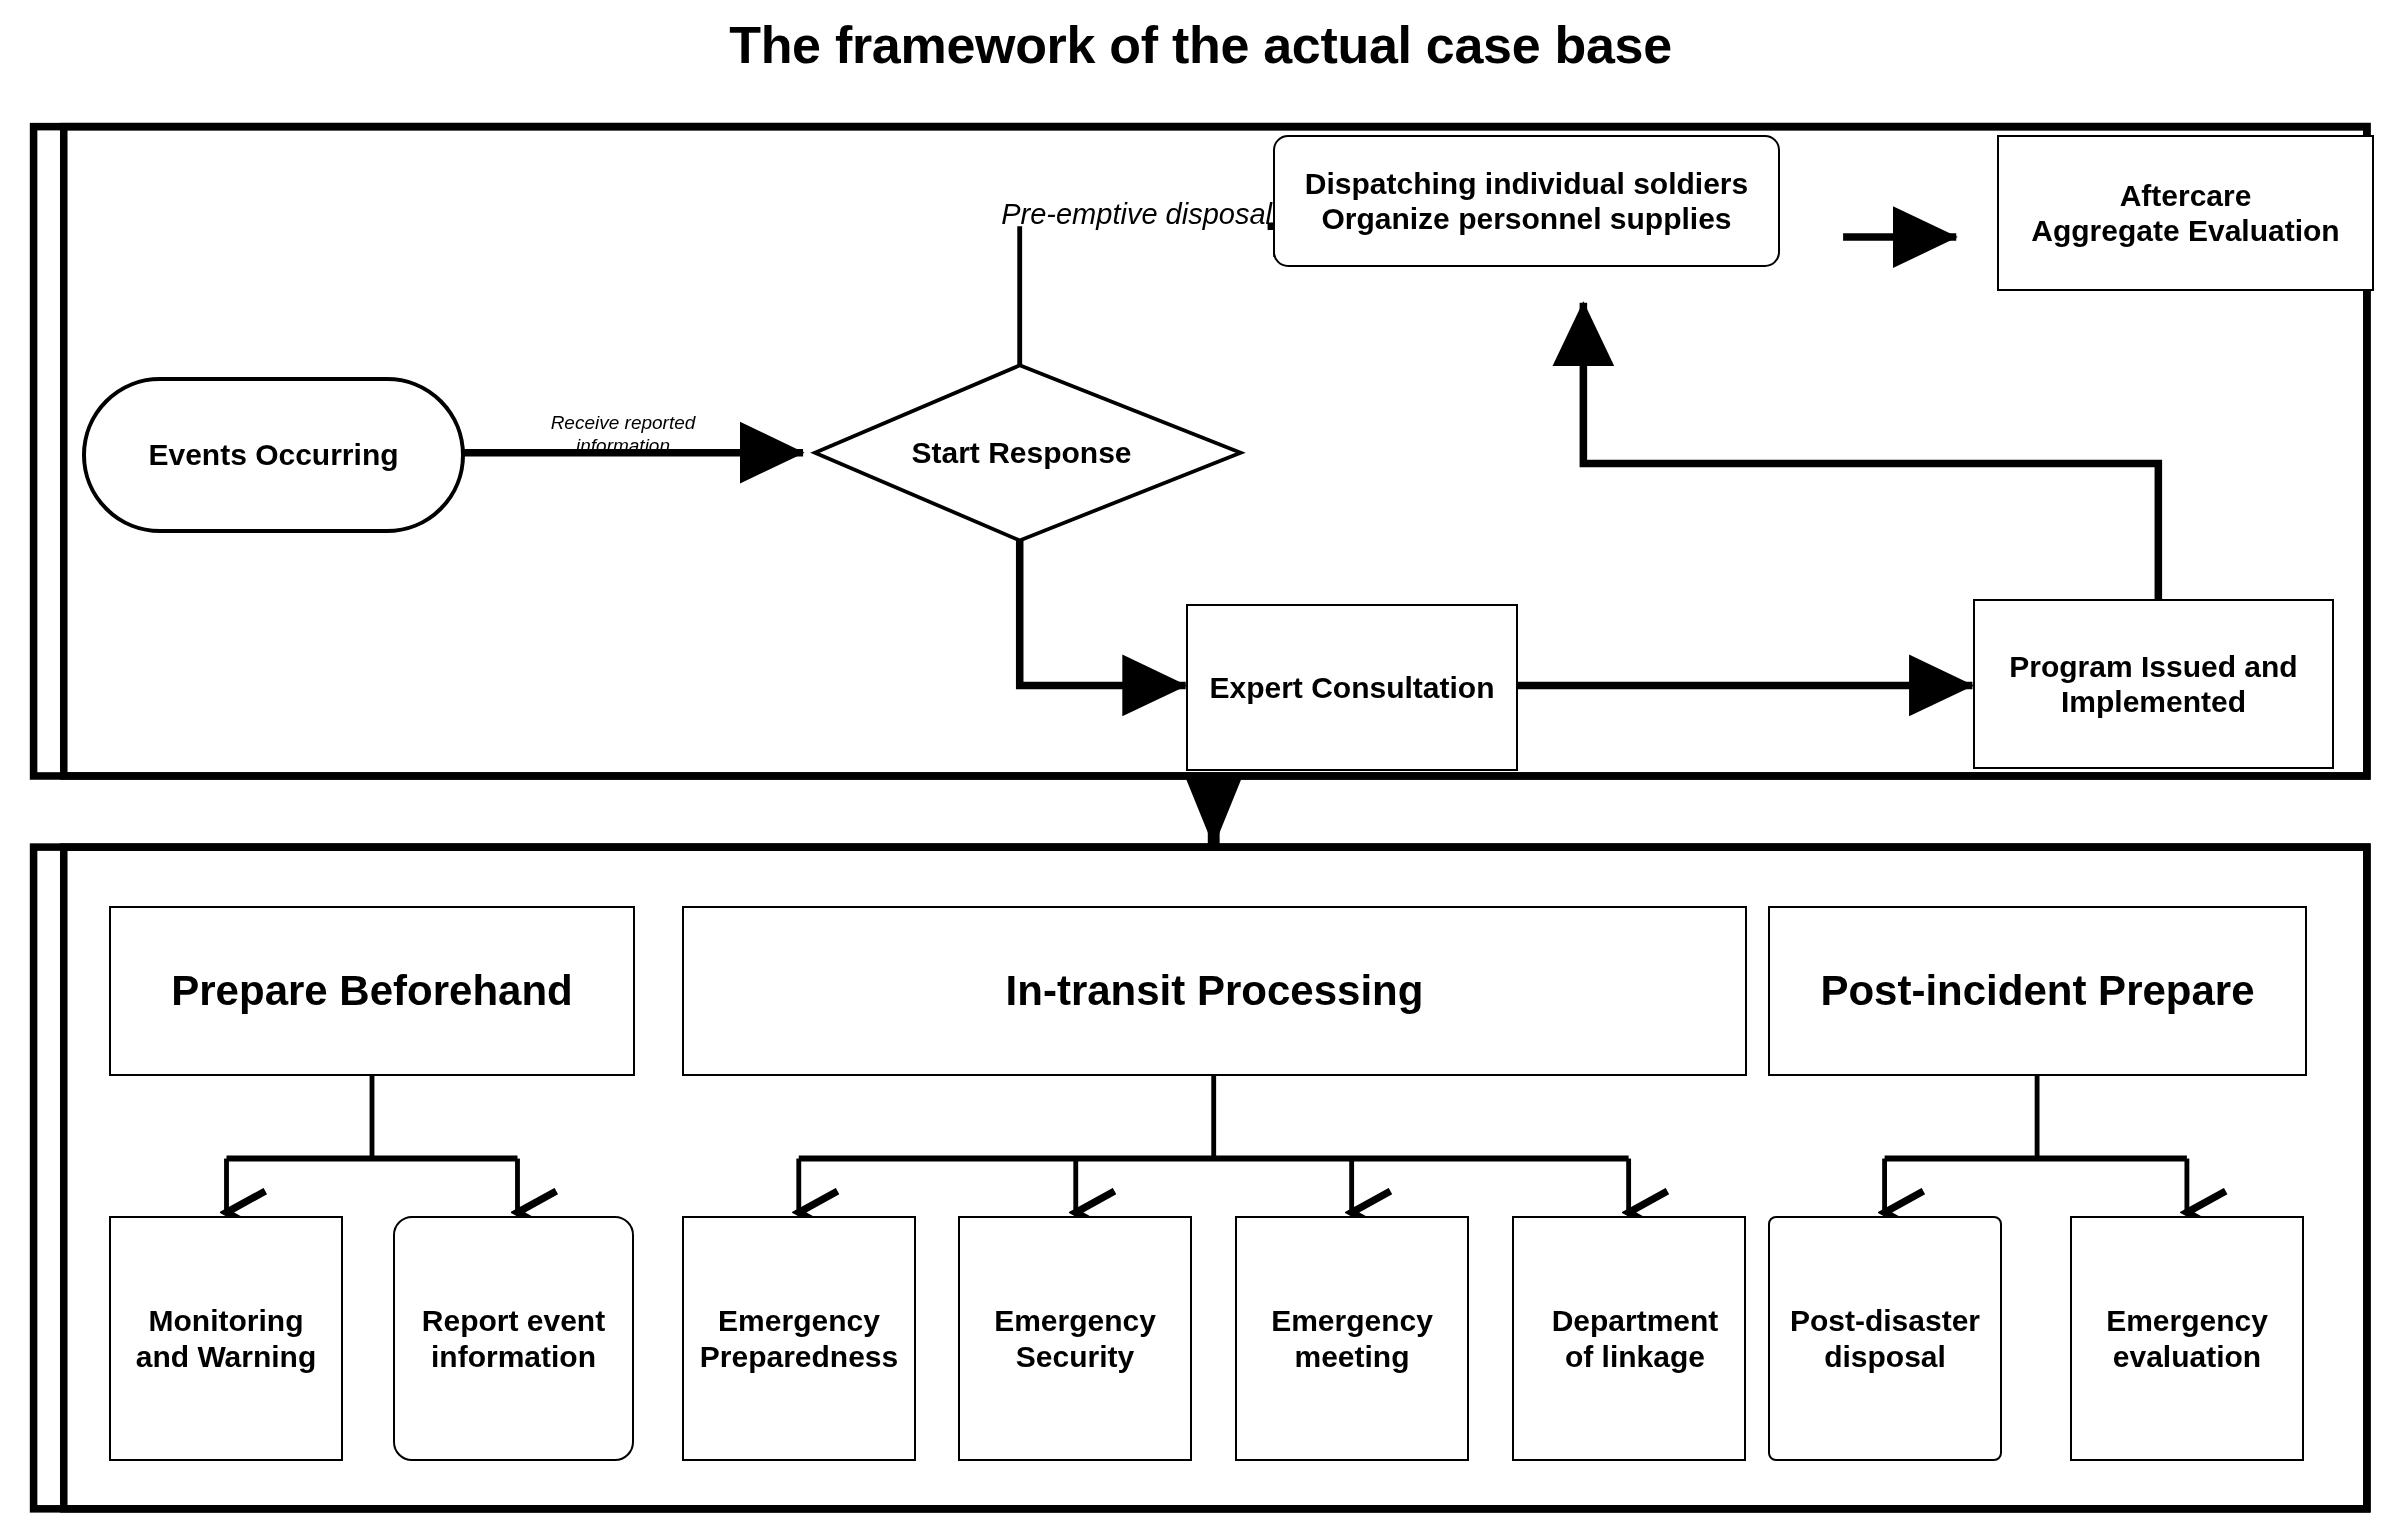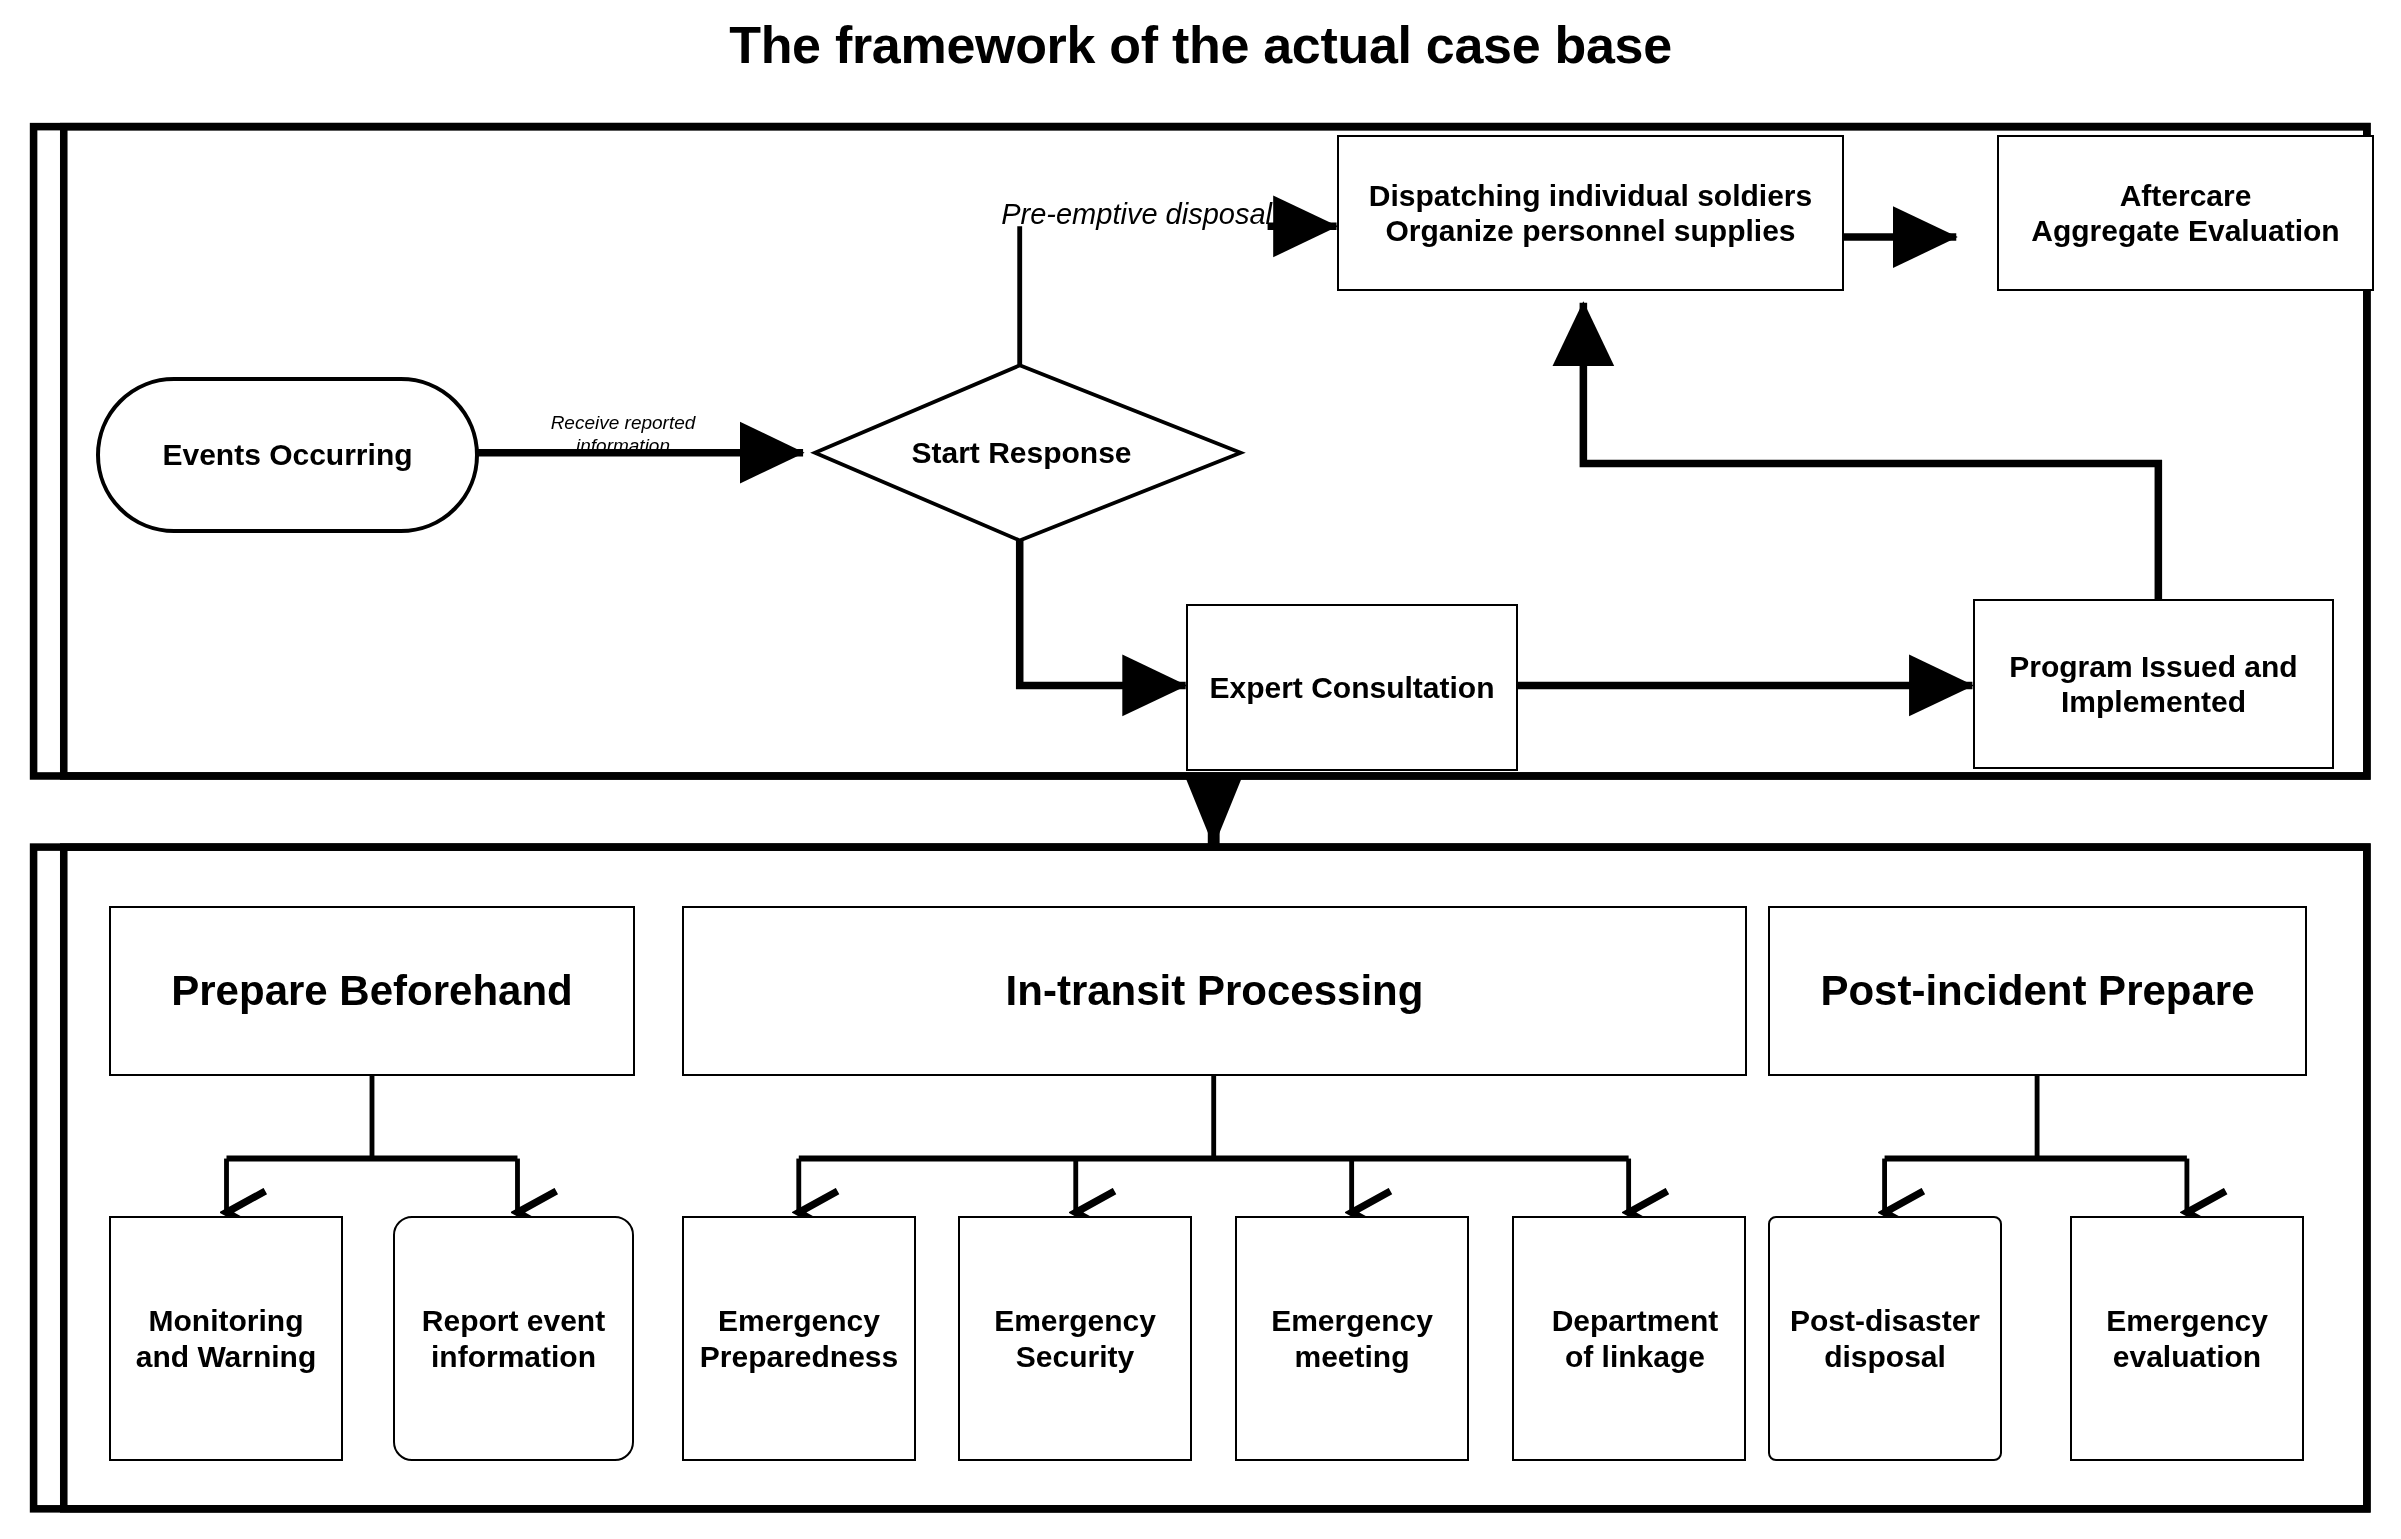--- a/index.html
+++ b/index.html
@@ -128,35 +128,35 @@
     <g>
       <path d="M 3780,1994 L 3780,2150" fill="none" stroke="#000000" stroke-width="9"></path>
       <path d="M 3497,2150 L 4058,2150" fill="none" stroke="#000000" stroke-width="11"></path>
       <path d="M 3497,2150 L 3497,2250" fill="none" stroke="#000000" stroke-width="9" marker-end="url(#openArrowD)"></path>
       <path d="M 4058,2150 L 4058,2250" fill="none" stroke="#000000" stroke-width="9" marker-end="url(#openArrowD)"></path>
     </g>
 
     <polygon points="1892,678 2302,840 1892,1003 1512,840" fill="#ffffff" stroke="#000000" stroke-width="7"></polygon>
   </svg>
 
-  <div class="node stadium" style="left:96px; top:377px; width:383px; height:156px; font-size:30px;">
+  <div class="node stadium" style="left:82px; top:377px; width:383px; height:156px; font-size:30px;">
     <span class="node-text">Events Occurring</span>
   </div>
 
   <div class="edge-label" style="left:488px; top:411px; width:270px; font-size:19px;">Receive reported
 information</div>
 
   <div style="position:absolute; left:803px; top:426px; width:437px; height:54px;
               display:flex; align-items:center; justify-content:center; font-size:30px; font-weight:bold;">
     <span>Start Response</span>
   </div>
 
   <div class="edge-label" style="left:916px; top:197px; width:356px; font-size:29px; text-align:right;">Pre-emptive disposal</div>
 
-  <div class="node proc" style="left:1337px; top:135px; width:507px; height:156px;">
+  <div class="node proc" style="left:1273px; top:135px; width:507px; height:132px;border-radius:15px;">
     <span class="node-text">Dispatching individual soldiers
 Organize personnel supplies</span>
   </div>
 
   <div class="node proc" style="left:1957px; top:135px; width:377px; height:156px;margin-left:40px;">
     <span class="node-text">Aftercare
 Aggregate Evaluation</span>
   </div>
 
   <div class="node proc" style="left:1186px; top:604px; width:332px; height:167px;">

